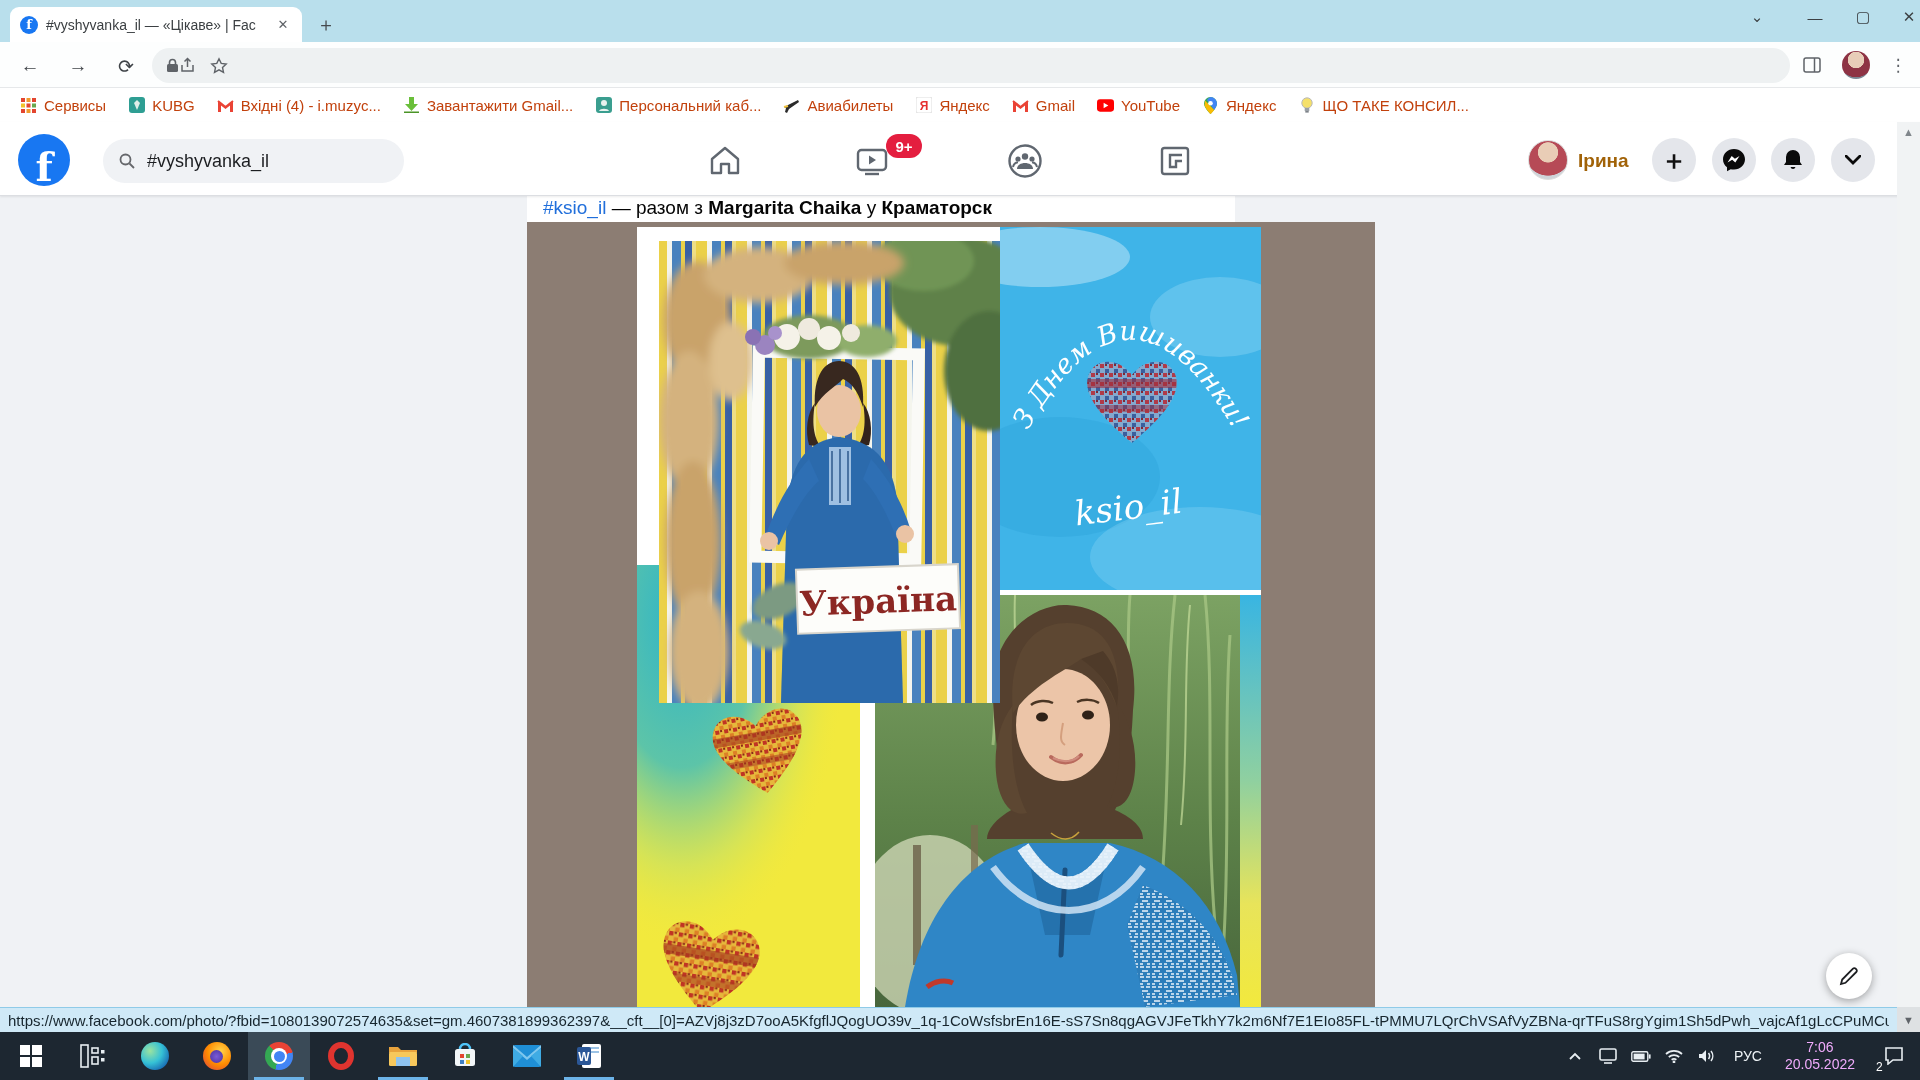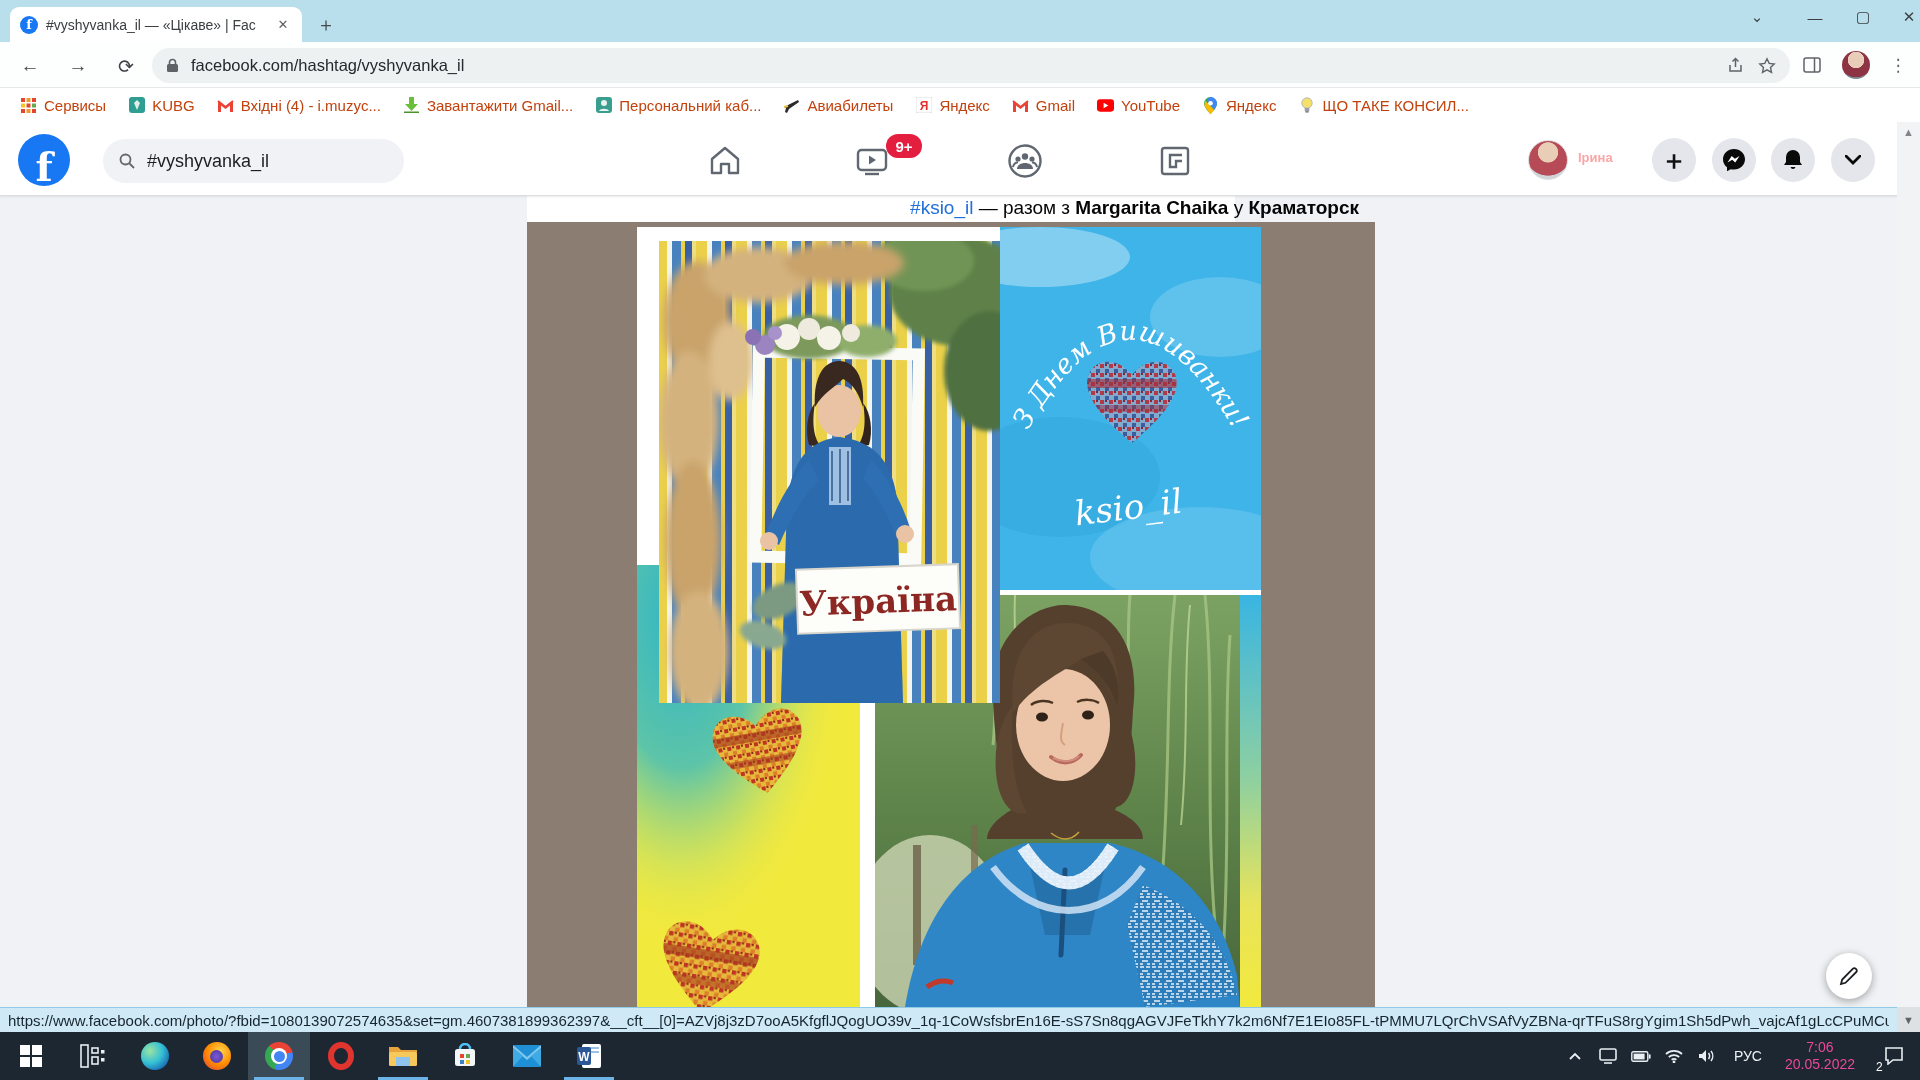--- a/index.html
+++ b/index.html
@@ -41,28 +41,28 @@
   .fbheader{left:0;top:122px;width:1920px;height:74px;background:#fff;border-bottom:1px solid #dcdee2;
             box-shadow:0 1px 2px rgba(0,0,0,.08);box-sizing:border-box;z-index:5;}
   .fblogo{left:18px;top:134px;width:52px;height:52px;border-radius:50%;background:#1877f2;color:#fff;
           font-family:"DejaVu Serif",serif;font-weight:bold;font-size:40px;display:flex;align-items:flex-end;justify-content:center;line-height:0.95;overflow:hidden;}
   .fbsearch{left:103px;top:139px;width:301px;height:44px;border-radius:22px;background:#f0f2f5;
             display:flex;align-items:center;padding:0 16px;box-sizing:border-box;gap:10px;}
   .fbsearch input{border:none;background:transparent;outline:none;font-size:18px;color:#1c1e21;width:100%;font-family:inherit;}
   .fbnav{top:138px;width:72px;height:46px;display:flex;align-items:center;justify-content:center;}
   .badge{left:886px;top:134px;min-width:36px;height:24px;background:#e41e3f;color:#fff;border-radius:13px;
          font-size:15px;font-weight:bold;display:flex;align-items:center;justify-content:center;padding:0 6px;box-sizing:border-box;z-index:6;}
-  .fbname{left:1578px;top:150px;font-size:13px;font-weight:600;color:#fca5a5;}
+  .fbname{left:1578px;top:150px;font-size:19px;font-weight:600;color:#a16207;}
   .fbavatar{left:1528px;top:140px;width:40px;height:40px;border-radius:50%;
             background:radial-gradient(circle at 50% 30%,#e9cdb6 0 30%,#b64a56 32% 70%,#cfd4d9 72%);border:1px solid #ddd;box-sizing:border-box;}
   .cbtn{top:138px;width:44px;height:44px;border-radius:50%;background:#e4e6eb;display:flex;align-items:center;justify-content:center;color:#111;}
 
   
   .fbbody{left:0;top:196px;width:1920px;height:811px;background:#f0f2f5;}
-  .card{left:527px;top:196px;width:708px;height:811px;background:#fff;text-align:right;}
+  .card{left:527px;top:196px;width:708px;height:811px;background:#fff;}
   .post-title{left:16px;top:0;width:816px;height:26px;overflow:hidden;font-size:19px;line-height:24px;color:#050505;}
   .post-title span{white-space:pre;}
   .pt-link{color:#216fdb;}
   .pt-bold{font-weight:bold;}
   .photo-area{left:0;top:26px;width:848px;height:785px;background:#8c7d73;}
   .collage{left:110px;top:5px;width:624px;height:780px;background:#fff;overflow:hidden;}
 
   .fab{left:1826px;top:953px;width:46px;height:46px;border-radius:50%;background:#fff;
        box-shadow:0 2px 8px rgba(0,0,0,.35);display:flex;align-items:center;justify-content:center;z-index:8;}
 
@@ -78,21 +78,21 @@
   .sbcorner{left:1897px;top:1007px;width:23px;height:25px;background:#dee1e3;display:flex;align-items:center;justify-content:center;color:#5f6368;font-size:11px;z-index:11;}
 
   
   .taskbar{left:0;top:1032px;width:1920px;height:48px;background:#1d2731;display:flex;align-items:stretch;z-index:12;}
   .tslot{width:62px;height:48px;display:flex;align-items:center;justify-content:center;position:relative;flex:none;}
   .tslot.active{background:#3a4a57;}
   .tslot .under{position:absolute;left:6px;bottom:0;width:50px;height:3px;background:#6cb3e8;}
   .tray{position:absolute;right:0;top:0;height:48px;display:flex;align-items:center;gap:9px;padding-right:4px;}
   .trayico{width:24px;height:24px;display:flex;align-items:center;justify-content:center;color:#e8eef2;}
   .lang{color:#eef3f6;font-size:14px;padding:0 6px;}
-  .clock{color:#ec4899;font-size:14px;text-align:center;line-height:17px;padding:0 8px;}
+  .clock{color:#f0abfc;font-size:14px;text-align:center;line-height:17px;padding:0 8px;}
   .notif{width:44px;height:48px;display:flex;align-items:center;justify-content:center;position:relative;color:#eef3f6;}
   .notif .cnt{position:absolute;left:4px;bottom:6px;font-size:12px;color:#fff;}
 </style>
 </head>
 <body>
 
 <div class="abs tabbar">
   <div class="abs tab">
     <div class="fbfav">f</div>
     <div class="tab-title">#vyshyvanka_il — «Цікаве» | Fac</div>
@@ -109,21 +109,20 @@
 <div class="abs navbtn" style="left:16px;">←</div>
 <div class="abs navbtn" style="left:64px;">→</div>
 <div class="abs navbtn" style="left:112px;">⟳</div>
 <div class="abs omnibox">
   <span class="obicon">
     <svg width="13" height="15" viewBox="0 0 13 15">
         <rect x="1" y="6" width="11" height="8" rx="1.5" fill="#5f6368"></rect>
         <path d="M3.5 6V4.5a3 3 0 0 1 6 0V6" fill="none" stroke="#5f6368" stroke-width="1.6"></path>
       </svg>
   </span>
-  <span class="url">facebook.com/hashtag/vyshyvanka_il</span>
   <span class="obicon" style="margin-right:14px;">
     <svg width="17" height="17" viewBox="0 0 17 17">
         <path d="M3 8v6h11V8M8.5 10V2M5.5 4.5 8.5 1.5l3 3" fill="none" stroke="#5f6368" stroke-width="1.5"></path>
       </svg>
   </span>
   <span class="obicon">
     <svg width="18" height="18" viewBox="0 0 18 18">
         <path d="M9 1.8 11.2 6.4 16.2 7 12.5 10.4 13.5 15.4 9 12.9 4.5 15.4 5.5 10.4 1.8 7 6.8 6.4Z" fill="none" stroke="#5f6368" stroke-width="1.4"></path>
       </svg>
   </span>

